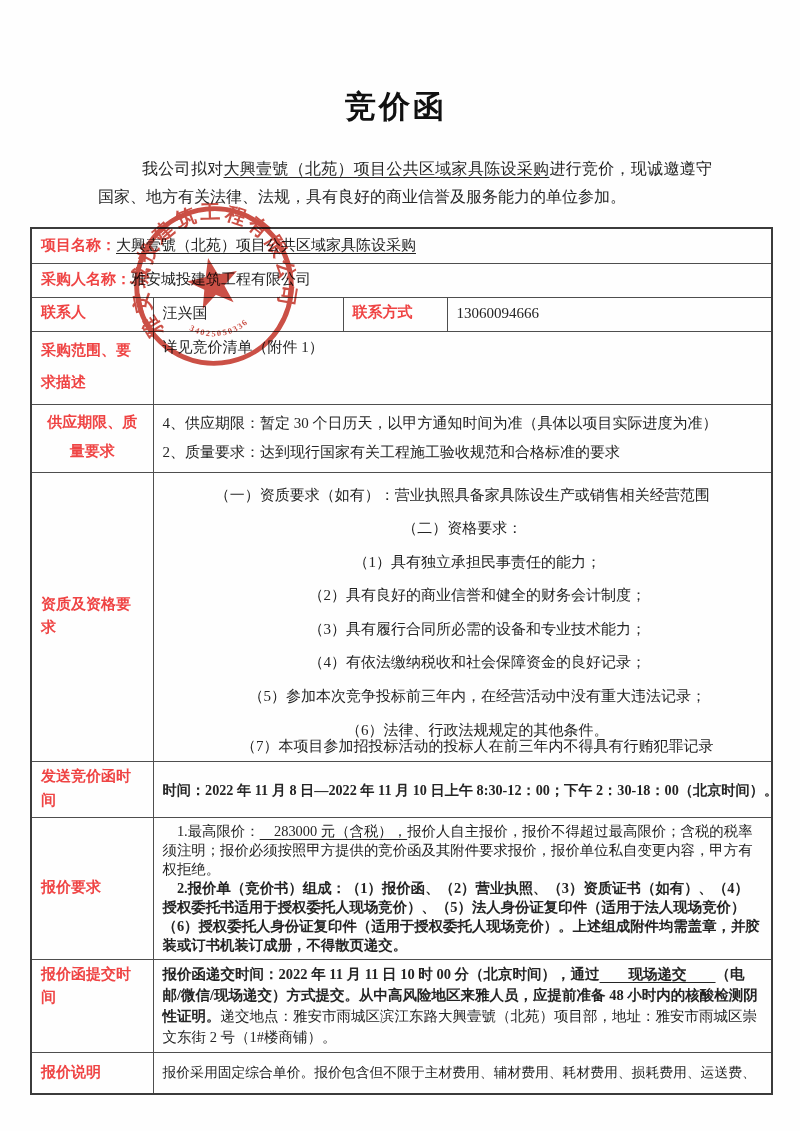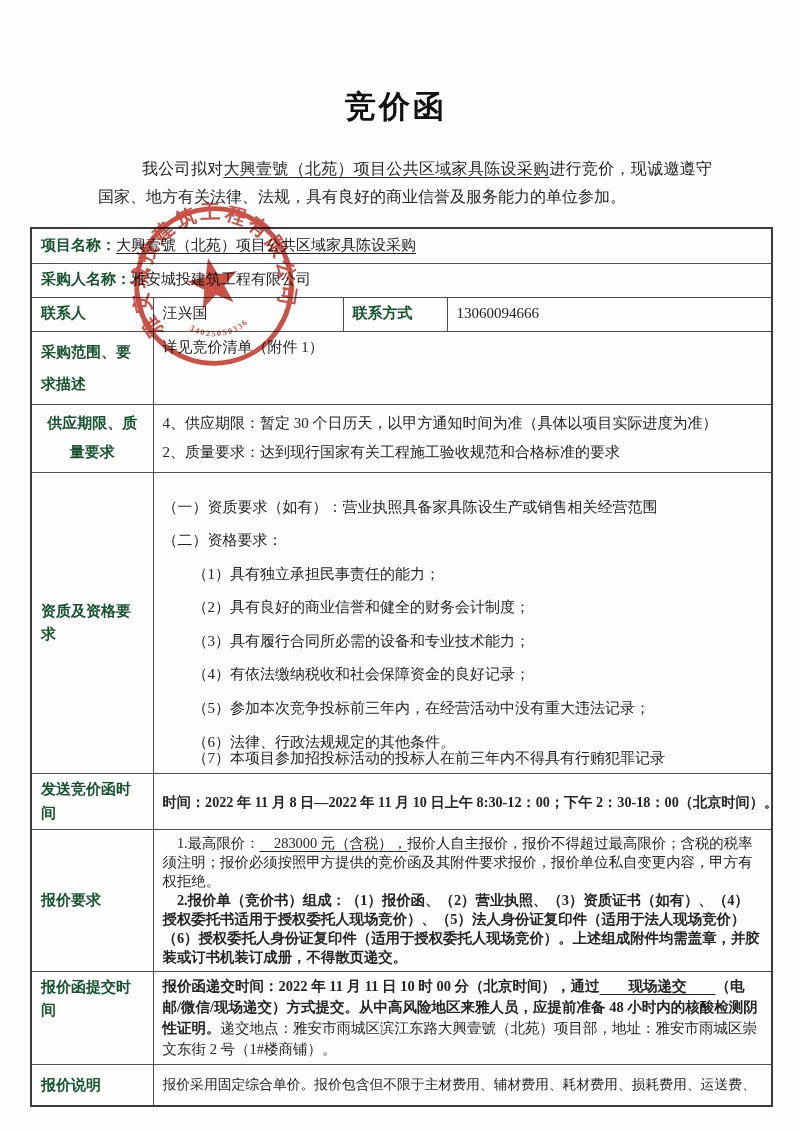--- a/index.html
+++ b/index.html
@@ -18,29 +18,29 @@
   .u{ text-decoration:underline; text-underline-offset:3px; }
   table.doc-table{
     position:absolute;top:227px;left:30px;width:741px;
     border-collapse:collapse;table-layout:fixed;font-size:15px;color:#242424;
   }
   table.doc-table{border:2px solid #3b3b3b;}
   .doc-table td{
     border:1px solid #4e4e4e;padding:4px 9px;vertical-align:top;line-height:1.55;
     overflow:hidden;
   }
-  .lbl{font-weight:bold;color:#14532d;}
+  .lbl{font-weight:bold;color:#ef4444;font-family:Liberation Mono, monospace;}
   .vmid{vertical-align:middle !important;margin-top:27px;}
   .pre{white-space:pre-line;}
   .nowrap{white-space:nowrap;}
   .r1 td,.r2 td,.r3 td{vertical-align:middle;}
   .r4 .cell-label{line-height:2.15;}
   .r5 .cell-label{text-align:center;line-height:1.95;}
   .r5 .cell-content{line-height:1.95;}
-  .r6 .cell-content{line-height:1.12;padding-top:26px;padding-bottom:6px;}
+  .r6 .cell-content{line-height:1.12;padding-top:14px;padding-bottom:6px;text-align:center;}
   .r7 .cell-content{font-weight:bold;font-size:14.2px;}
   .r8 .cell-content{font-size:14.4px;line-height:1.32;}
   .r8 .cell-content p{margin:0;text-indent:1em;font-family:Liberation Serif, serif;}
   .bold{font-weight:bold;}
   .r9 .cell-content{font-size:14.5px;line-height:1.45;}
   .r10 .cell-content{font-size:13.8px;vertical-align:middle;}
   
   .seal{
     position:absolute;left:130px;top:202px;width:168px;height:168px;
     transform:rotate(-12deg);opacity:.88;mix-blend-mode:multiply;pointer-events:none;

